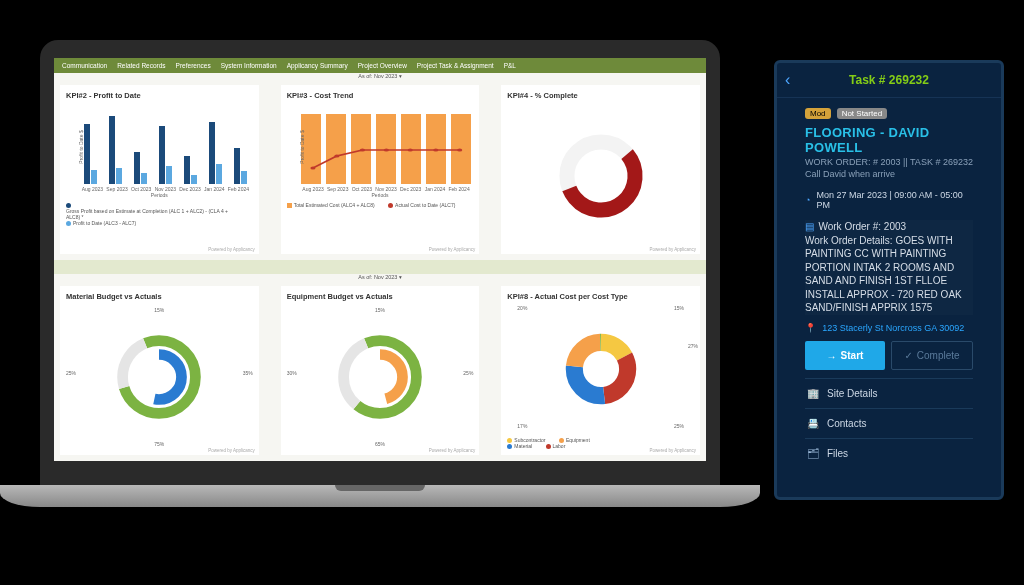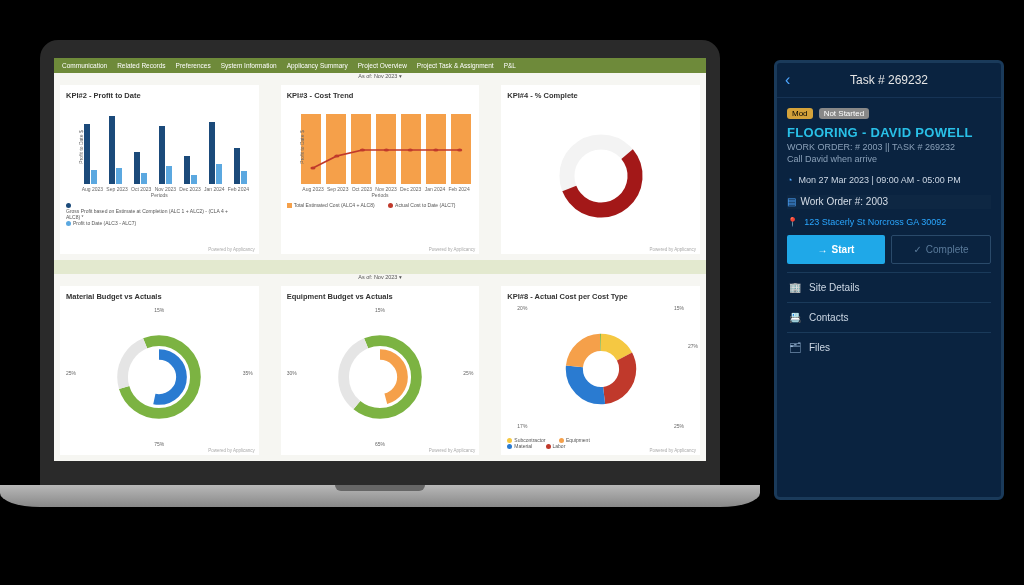--- a/index.html
+++ b/index.html
@@ -39,22 +39,22 @@
 
 
 .donutwrap{display:flex;align-items:center;justify-content:center;flex:1;position:relative}
 .donut{width:90px;height:90px}
 .donut-lbl{position:absolute;font-size:5px;color:#666}
 
 
 .phone{position:absolute;right:20px;top:60px;width:230px;height:440px;background:#0a2340;border:3px solid #1a3a5a;border-radius:6px;color:#cdd8e5;font-size:11px;overflow:hidden}
 .phone-head{display:flex;align-items:center;justify-content:center;padding:10px 6px;position:relative;border-bottom:1px solid #163355}
 .phone-head .back{position:absolute;left:8px;color:#4da6ff;font-size:16px}
-.phone-head .title{font-weight:normal;color:#e5e5e5;font-size:12px}
-.phone-body{padding:8px 10px}
+.phone-head .title{font-weight:bold;color:#84cc16;font-size:12px}
+.phone-body{padding:8px 28px}
 .pill{display:inline-block;font-size:8px;padding:1px 5px;border-radius:3px;margin-right:3px}
 .pill.mod{background:#d4a23a;color:#000}
 .pill.ns{background:#888;color:#fff}
 .phone h2{color:#29c0e7;font-size:13px;font-weight:bold;margin:6px 0 2px;letter-spacing:.3px}
 .meta{font-size:9px;color:#8aa0b8;line-height:1.3}
 .sched{display:flex;align-items:center;gap:6px;font-size:9px;margin:10px 0;color:#cdd8e5}
 .sched .ic{color:#4da6ff}
 .details{background:rgba(255,255,255,.02);font-size:10px;line-height:1.35;color:#d5dde7}
 .details .ic{color:#4da6ff;margin-right:4px}
 .addr{display:flex;align-items:center;gap:6px;font-size:9px;margin:8px 0;color:#2aa7ff}
@@ -296,20 +296,21 @@
     <div class="meta">WORK ORDER: # 2003 || TASK # 269232</div>
     <div class="meta">Call David when arrive</div>
 
     <div class="sched">
       <span class="ic">◔</span>
       <span>Mon 27 Mar  2023 | 09:00 AM - 05:00 PM</span>
     </div>
 
     <div class="details">
       <div><span class="ic">▤</span><span>Work Order #: 2003</span></div>
+      <div>Work Order Details: GOES WITH PAINTING CC WITH PAINTING PORTION INTAK 2 ROOMS AND SAND AND FINISH 1ST FLLOE INSTALL APPROX - 720 RED OAK SAND/FINISH APPRIX 1575</div>
     </div>
 
     <div class="addr">
       <span>📍</span>
       <span>123 Stacerly St Norcross GA 30092</span>
     </div>
 
     <div class="btnrow">
       <div class="btn start">
         <span>→</span>

